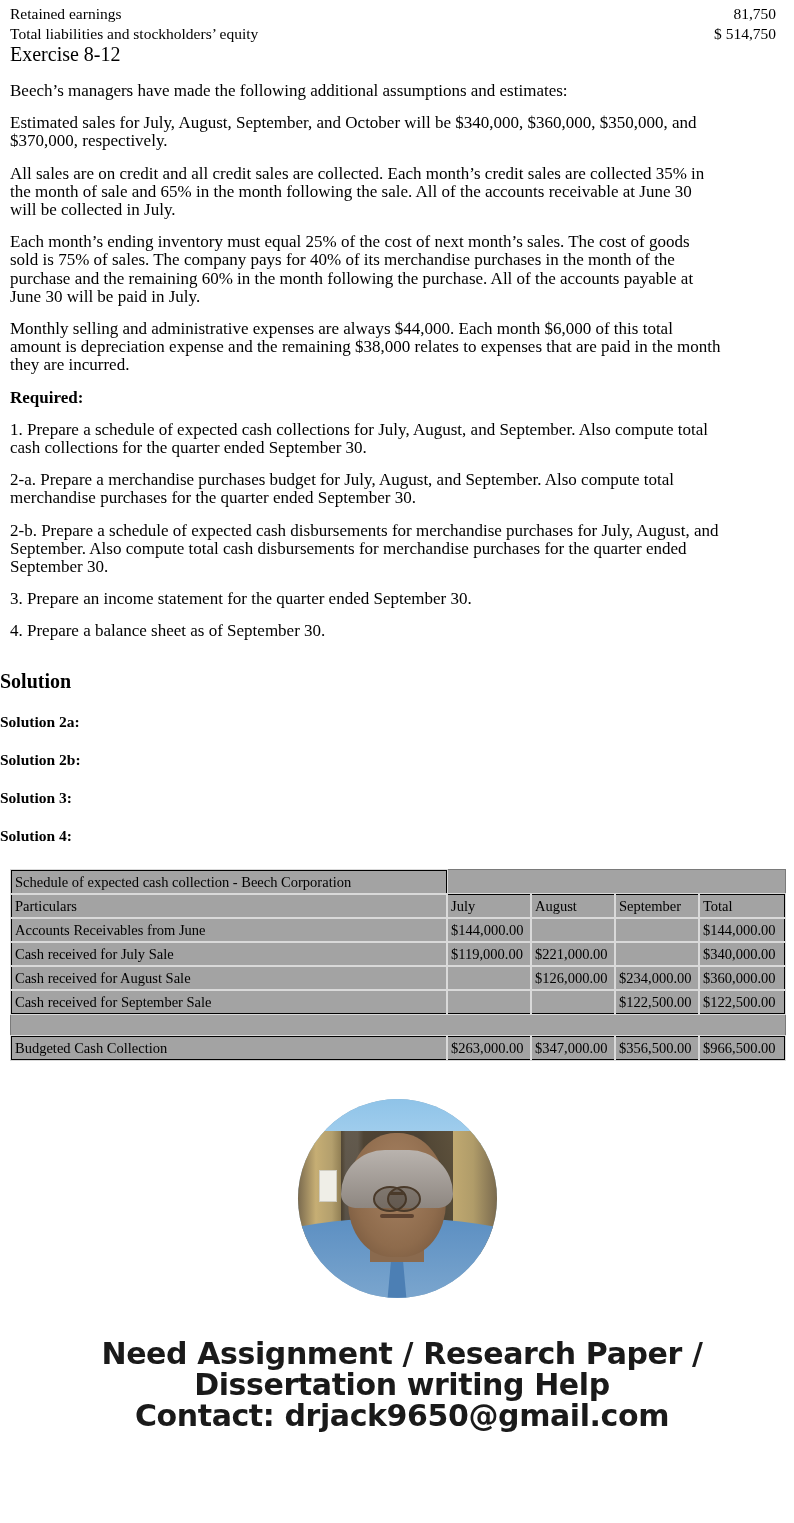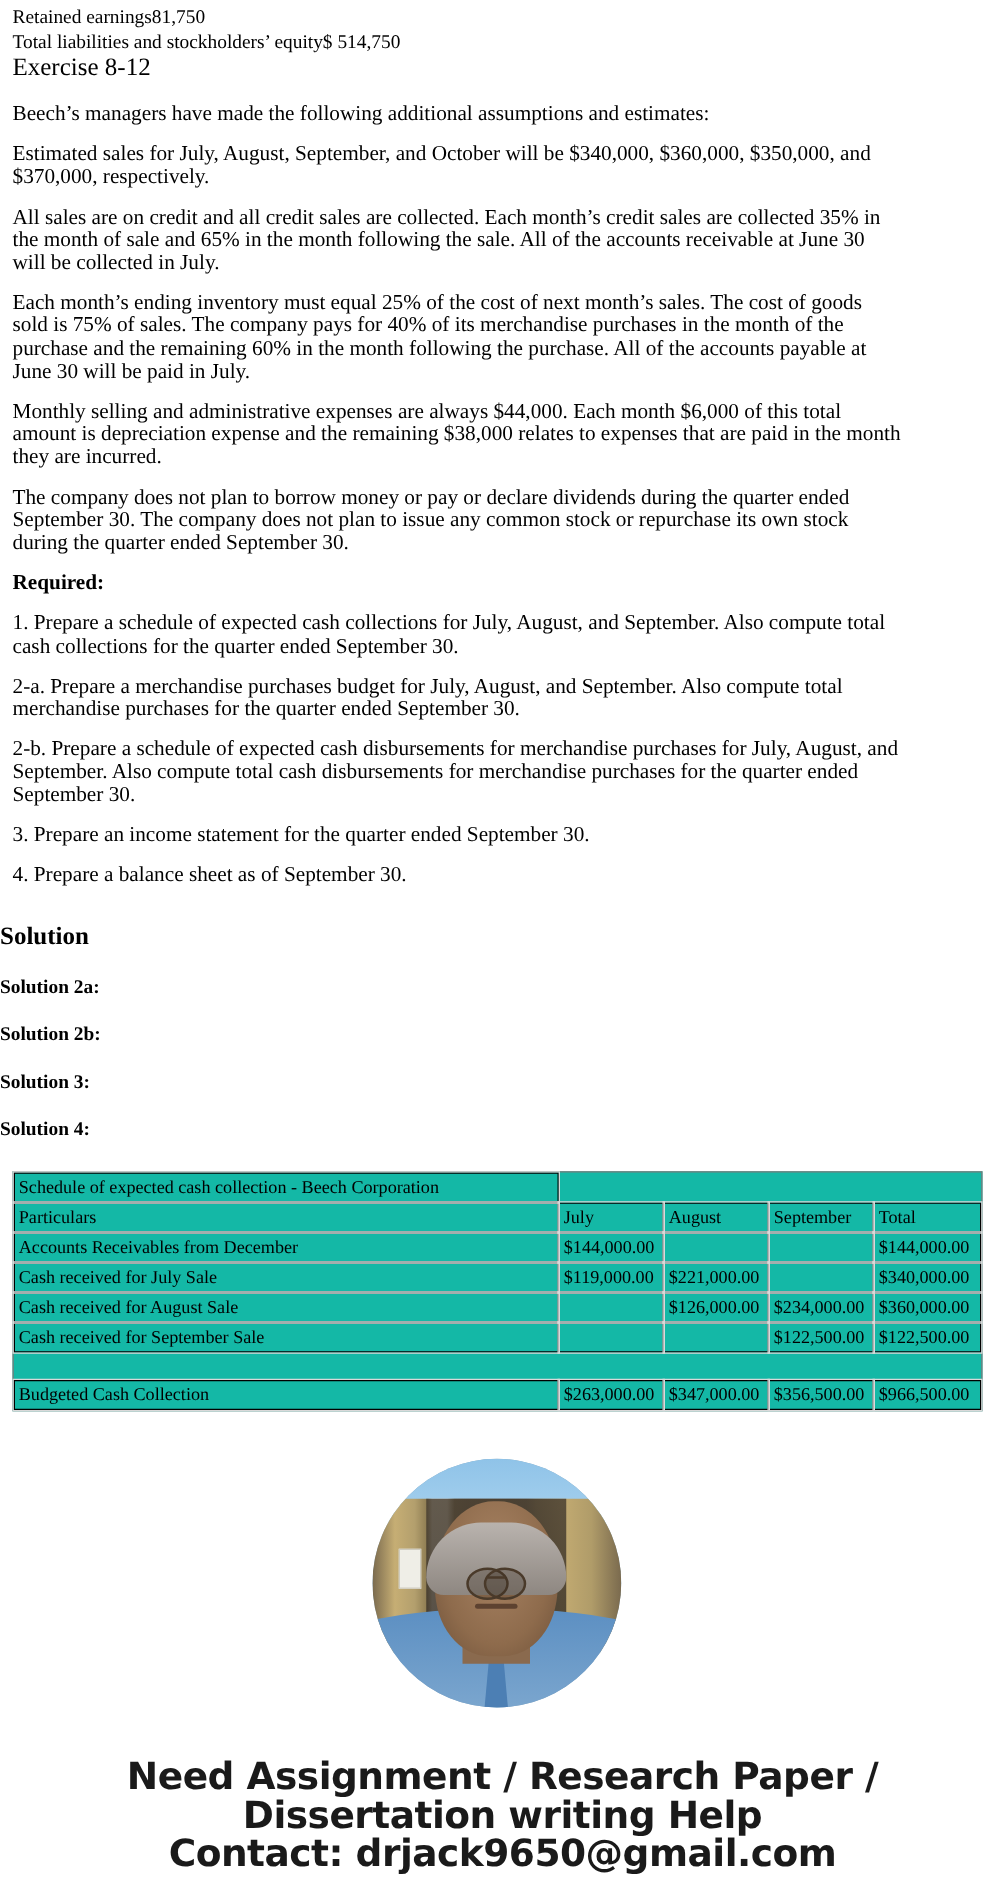--- a/index.html
+++ b/index.html
@@ -14,21 +14,21 @@
     color: #000000;
     width: 794px;
     overflow-x: hidden;
   }
   .page { width: 794px; position: relative; }
 
   
   .ledger { padding: 4px 18px 0 10px; }
   .ledger-row {
     display: flex;
-    justify-content: flex-start;
+    justify-content: space-between;
     align-items: baseline;
     font-size: 15.5px;
     line-height: 20px;
   }
   .ledger-row .lbl { white-space: nowrap; }
   .ledger-row .amt { white-space: pre; text-align: right; }
   .exercise-line {
     font-size: 20px;
     line-height: 20px;
     padding: 0 10px;
@@ -63,21 +63,21 @@
 
   
   .table-wrap { padding: 24px 8px 0 10px; }
   table.sched {
     border-collapse: separate;
     border-spacing: 0;
     width: 776px;
     border: 1px solid #7a7a7a;
     font-family: "Liberation Serif", "DejaVu Serif", serif;
     font-size: 14.5px;
-    background: #14b8a6;
+    background: #a3a3a3;
     table-layout: fixed;
   }
   table.sched td {
     padding: 1px 3px;
     height: 22px;
     line-height: 20px;
     vertical-align: middle;
     white-space: nowrap;
     overflow: hidden;
   }
@@ -226,21 +226,20 @@
     </div>
   </div>
   <div class="exercise-line">Exercise 8-12</div>
 
   <div class="prose">
     <p class="first">Beech’s managers have made the following additional assumptions and estimates:</p>
     <p>Estimated sales for July, August, September, and October will be $340,000, $360,000, $350,000, and $370,000, respectively.</p>
     <p>All sales are on credit and all credit sales are collected. Each month’s credit sales are collected 35% in the month of sale and 65% in the month following the sale. All of the accounts receivable at June 30 will be collected in July.</p>
     <p>Each month’s ending inventory must equal 25% of the cost of next month’s sales. The cost of goods sold is 75% of sales. The company pays for 40% of its merchandise purchases in the month of the purchase and the remaining 60% in the month following the purchase. All of the accounts payable at June 30 will be paid in July.</p>
     <p>Monthly selling and administrative expenses are always $44,000. Each month $6,000 of this total amount is depreciation expense and the remaining $38,000 relates to expenses that are paid in the month they are incurred.</p>
-    <p>The company does not plan to borrow money or pay or declare dividends during the quarter ended September 30. The company does not plan to issue any common stock or repurchase its own stock during the quarter ended September 30.</p>
     <p class="bold">Required:</p>
     <p>1. Prepare a schedule of expected cash collections for July, August, and September. Also compute total cash collections for the quarter ended September 30.</p>
     <p>2-a. Prepare a merchandise purchases budget for July, August, and September. Also compute total merchandise purchases for the quarter ended September 30.</p>
     <p>2-b. Prepare a schedule of expected cash disbursements for merchandise purchases for July, August, and September. Also compute total cash disbursements for merchandise purchases for the quarter ended September 30.</p>
     <p>3. Prepare an income statement for the quarter ended September 30.</p>
     <p>4. Prepare a balance sheet as of September 30.</p>
   </div>
 
   <div class="solutions">
     <h2 class="sol-title">Solution</h2>
@@ -269,21 +268,21 @@
         </tr>
         <tr>
           <td class="celled">Particulars</td>
           <td class="celled">July</td>
           <td class="celled">August</td>
           <td class="celled">September</td>
           <td class="celled">Total</td>
         </tr>
 
         <tr>
-          <td class="celled">Accounts Receivables from December</td>
+          <td class="celled">Accounts Receivables from June</td>
           <td class="celled">$144,000.00</td>
           <td class="celled"></td>
           <td class="celled"></td>
           <td class="celled">$144,000.00</td>
         </tr>
         <tr>
           <td class="celled">Cash received for July Sale</td>
           <td class="celled">$119,000.00</td>
           <td class="celled">$221,000.00</td>
           <td class="celled"></td>

